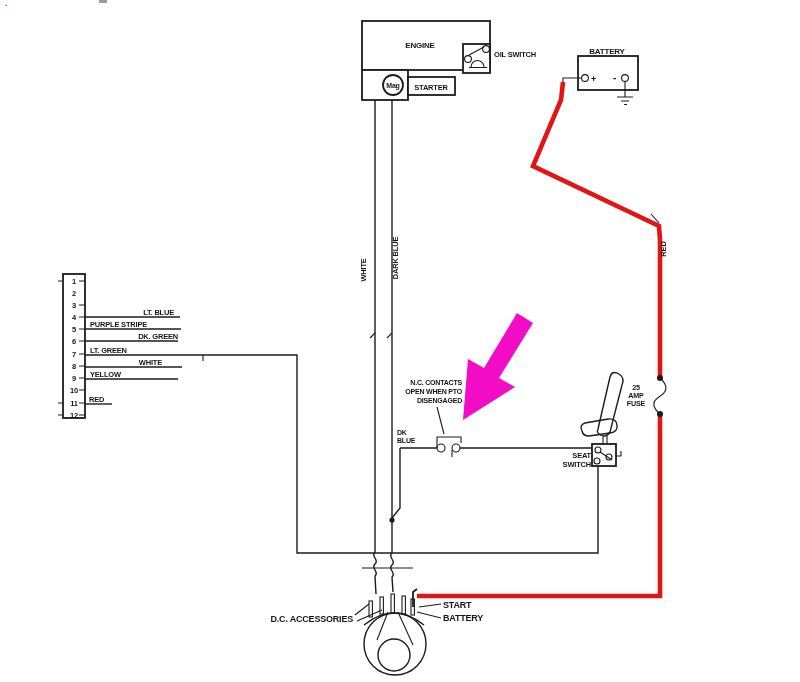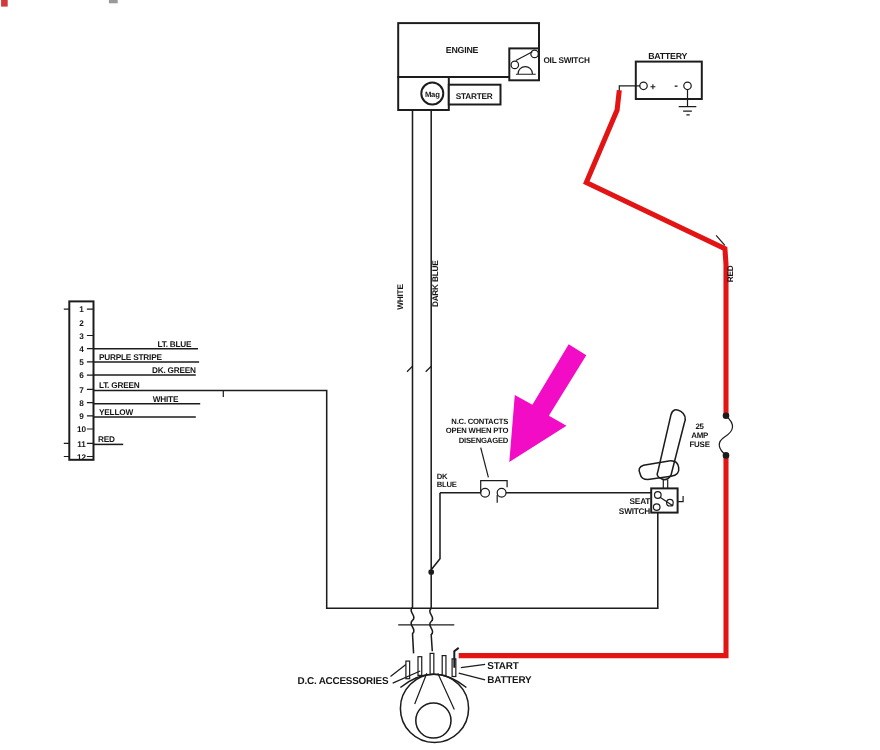--- a/index.html
+++ b/index.html
@@ -1,16 +1,16 @@
 <!DOCTYPE html>
 <html><head>
 <meta charset="utf-8">
 <style>
   html,body{margin:0;padding:0;background:#ffffff;}
-  .stage{position:relative;width:800px;height:682px;background:#ffffff;overflow:hidden;}
+  .stage{position:relative;width:800px;height:682px;background:#ffffff;overflow:hidden;border-radius:19px;}
   svg{position:absolute;left:0;top:0;}
   .t{font-family:"Liberation Sans",sans-serif;font-weight:bold;fill:#161616;letter-spacing:-0.2px;}
   .ln{stroke:#1c1c1c;fill:none;stroke-width:1.4;}
   .bx{stroke:#1c1c1c;fill:#ffffff;stroke-width:1.8;}
   .thin{stroke:#1c1c1c;fill:none;stroke-width:1.1;}
 </style>
 </head>
 <body>
 
 <div class="stage">

